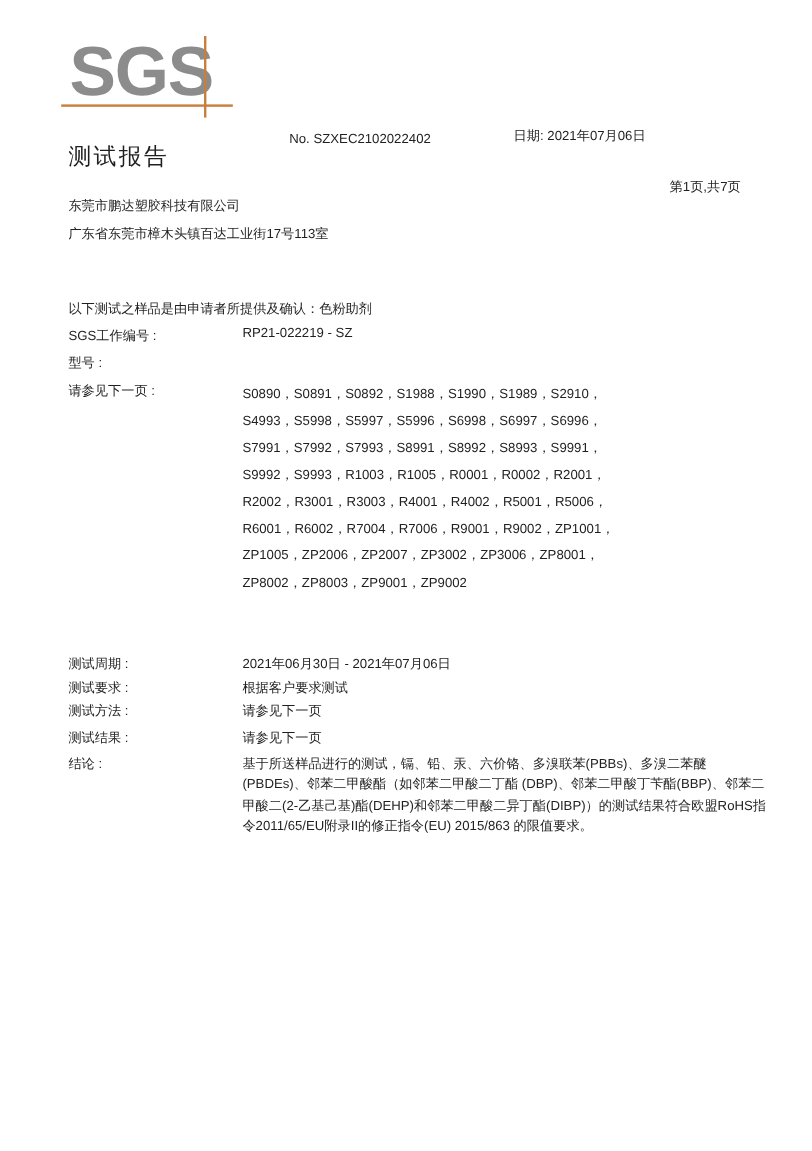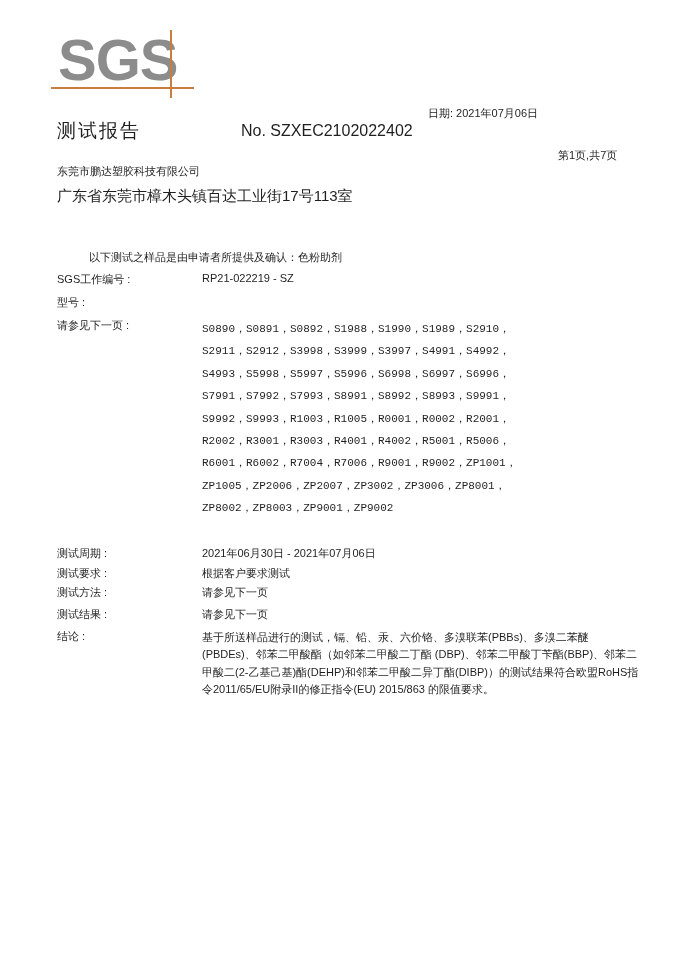--- a/index.html
+++ b/index.html
@@ -8,33 +8,33 @@
   .abs{position:absolute;}
 
   
   .logo-text{left:58px;top:31px;font-size:58px;font-weight:bold;line-height:1;
              letter-spacing:-1px;color:#8c8c8c;}
   .logo-hline{left:51px;top:87px;width:143px;height:2px;background:#c87e3d;}
   .logo-vline{left:170px;top:30px;width:2px;height:68px;background:#c87e3d;}
 
   
   .doc-title{left:57px;top:118px;font-size:19px;font-weight:normal;letter-spacing:2px;}
-  .report-no{left:241px;top:122px;font-size:16px;}
+  .report-no{left:241px;top:110px;font-size:11px;}
   .report-date{left:428px;top:106px;font-size:11px;}
   .page-info{left:558px;top:123px;font-size:11px;margin-top:25px;}
 
   .company{left:57px;top:164px;font-size:11px;}
-  .address{left:57px;top:187px;font-size:15px;}
-  .statement{left:57px;top:250px;font-size:11px;margin-left:32px;}
+  .address{left:57px;top:187px;font-size:11px;}
+  .statement{left:57px;top:250px;font-size:11px;}
 
   
   .frow{position:absolute;left:57px;display:flex;font-size:11px;width:590px;}
   .flabel{flex:0 0 145px;}
   .fvalue{flex:1;}
-  .ref-line{line-height:22.4px;font-family:Liberation Mono, monospace;}
+  .ref-line{line-height:22.4px;}
   .conclusion-val{width:440px;line-height:17.4px;flex:0 0 440px;}
 
   
   .footer-col{left:185px;top:836px;width:492px;}
   .legal{font-size:5.9px;line-height:6.5px;color:#4c4c4c;text-align:justify;}
   .legal .u{text-decoration:underline;}
   .attention{margin-top:1px;font-size:6.3px;line-height:6.9px;color:#e8762a;font-weight:bold;}
   .attention .u{text-decoration:underline;}
   .addr-row{display:flex;gap:7px;margin-top:1.5px;font-size:5.5px;line-height:8.2px;color:#222;
             border-left:1px solid #666;padding-left:4px;white-space:nowrap;}
@@ -72,21 +72,20 @@
   </div>
 
   <div class="frow" style="top:295px">
     <span class="flabel">型号 :</span>
   </div>
 
   <div class="frow" style="top:318px">
     <span class="flabel">请参见下一页 :</span>
     <span class="fvalue">
       <div class="ref-line">S0890，S0891，S0892，S1988，S1990，S1989，S2910，</div>
-      <div class="ref-line">S2911，S2912，S3998，S3999，S3997，S4991，S4992，</div>
       <div class="ref-line">S4993，S5998，S5997，S5996，S6998，S6997，S6996，</div>
       <div class="ref-line">S7991，S7992，S7993，S8991，S8992，S8993，S9991，</div>
       <div class="ref-line">S9992，S9993，R1003，R1005，R0001，R0002，R2001，</div>
       <div class="ref-line">R2002，R3001，R3003，R4001，R4002，R5001，R5006，</div>
       <div class="ref-line">R6001，R6002，R7004，R7006，R9001，R9002，ZP1001，</div>
       <div class="ref-line">ZP1005，ZP2006，ZP2007，ZP3002，ZP3006，ZP8001，</div>
       <div class="ref-line">ZP8002，ZP8003，ZP9001，ZP9002</div>
     </span>
   </div>
 

